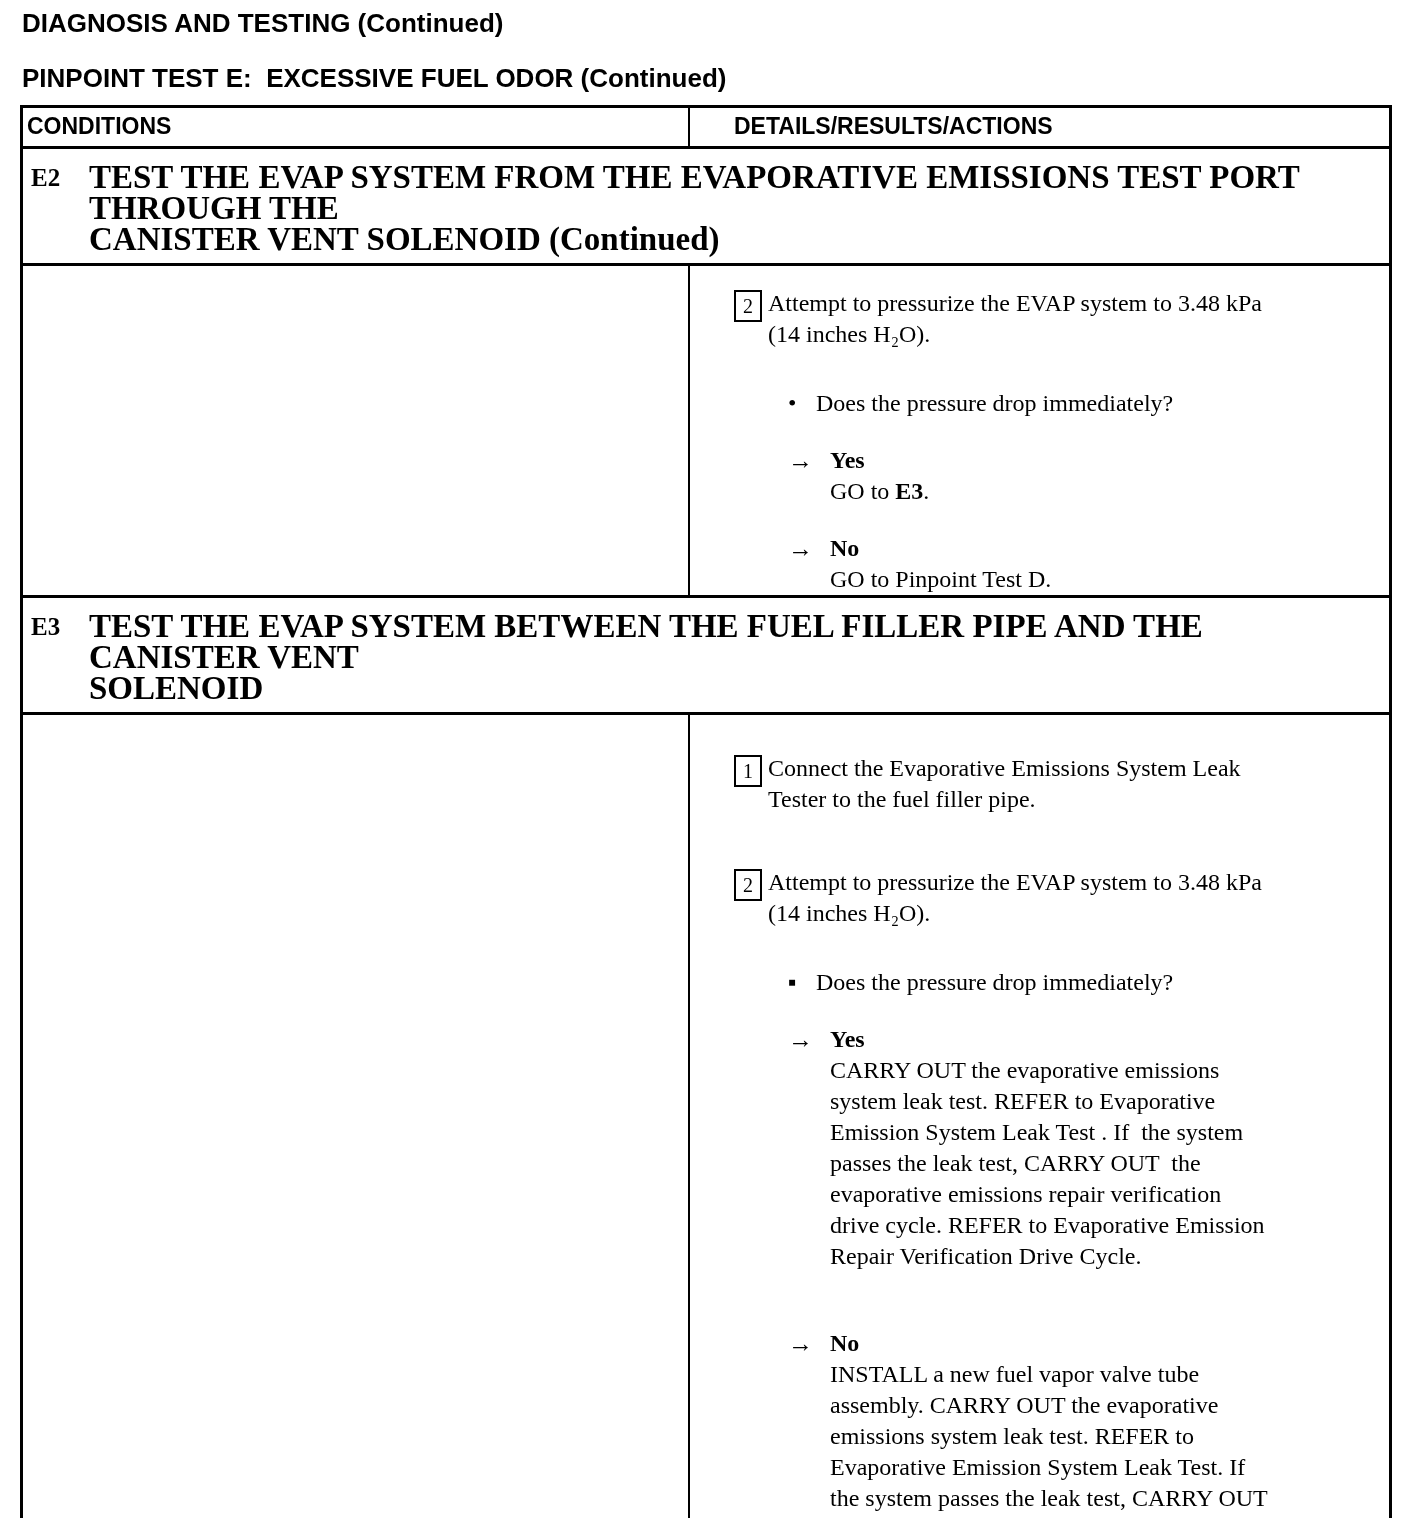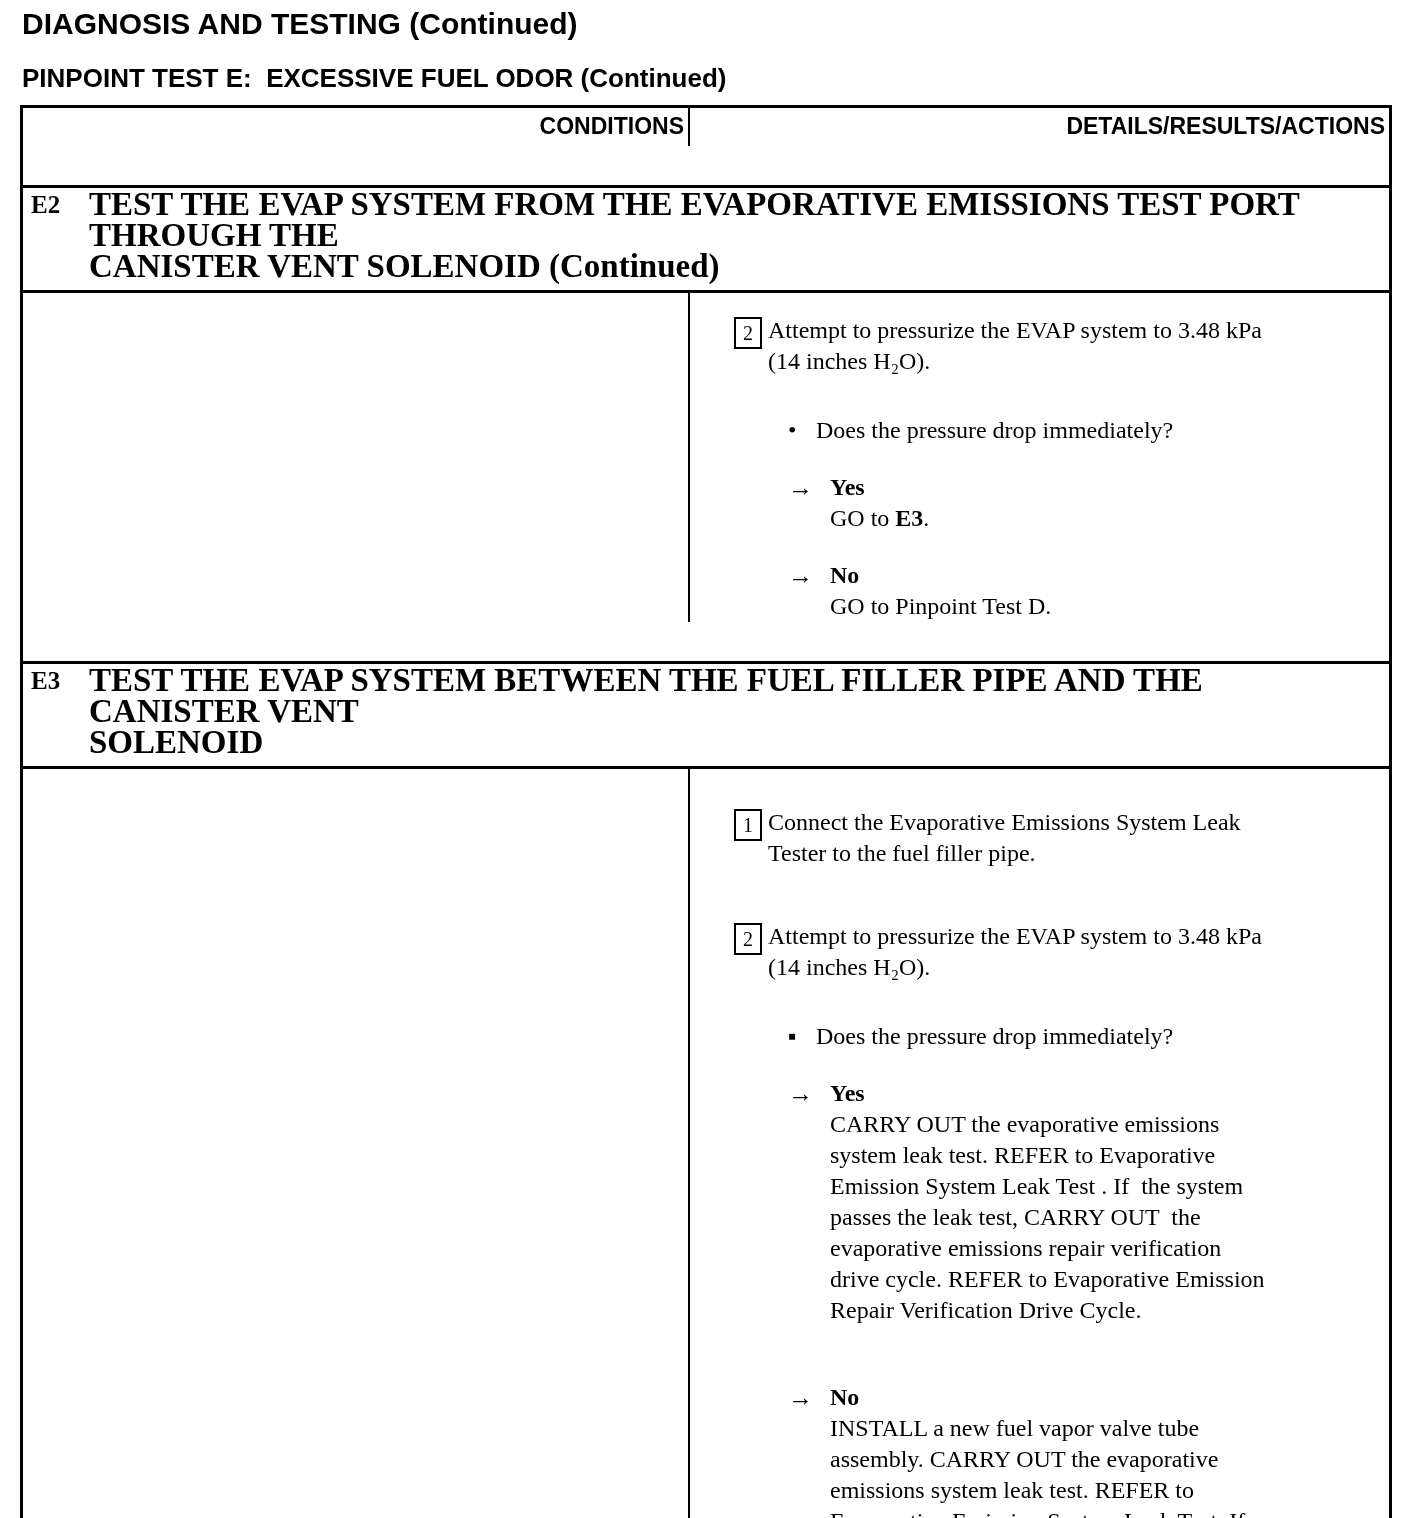--- a/index.html
+++ b/index.html
@@ -7,42 +7,42 @@
   body {
     width: 1408px; height: 1518px;
     color: #000;
     font-family: "Liberation Serif", "DejaVu Serif", serif;
     overflow: hidden;
   }
   .page { padding: 6px 16px 0 20px; }
 
   .h1 {
     font-family: "Liberation Sans", "DejaVu Sans", sans-serif;
-    font-weight: bold; font-size: 30px; line-height: 35px;
+    font-weight: bold; font-size: 26px; line-height: 35px;
     margin: 0 0 22px 2px; white-space: pre;
   }
   .h2 {
     font-family: "Liberation Sans", "DejaVu Sans", sans-serif;
     font-weight: bold; font-size: 26px; line-height: 30px;
     margin: 0 0 12px 2px; white-space: pre;
   }
 
   .pptable { border: 3px solid #000; background: #fff; }
   .row { display: flex; }
   .row + .row { border-top: 3px solid #000; }
 
   .header-row .cell { padding: 5px 4px 6px 4px; }
   .th {
     font-family: "Liberation Sans", "DejaVu Sans", sans-serif;
-    font-weight: bold; font-size: 23px; text-align: right;
+    font-weight: bold; font-size: 23px; text-align: left;
   }
   .cell.left  { width: 667px; border-right: 2px solid #000; flex: none; }
   .cell.right { flex: 1; padding-left: 44px; }
 
-  .band { padding: 1px 10px 8px 8px; margin-top: 39px; }
+  .band { padding: 13px 10px 8px 8px; }
   .band-id {
     width: 58px; flex: none;
     font-weight: bold; font-size: 25px; line-height: 31px;
   }
   .band-title {
     font-weight: bold; font-size: 33px; line-height: 31px;
     white-space: pre-wrap;
   }
 
   .detail-cell { padding: 0 8px 0 8px; }

